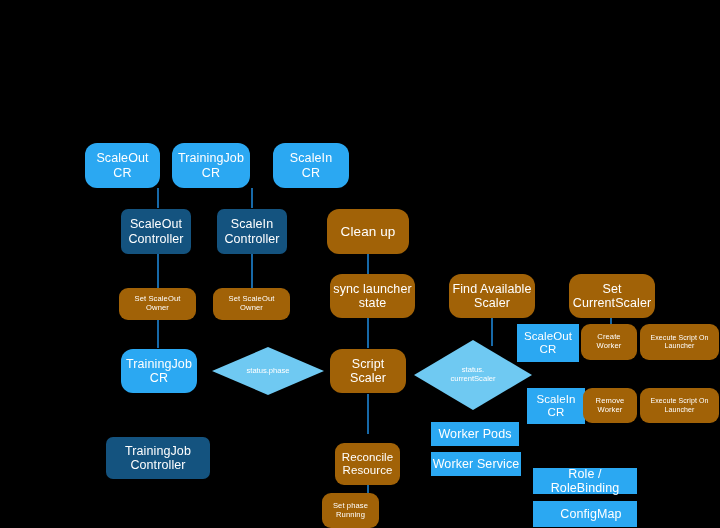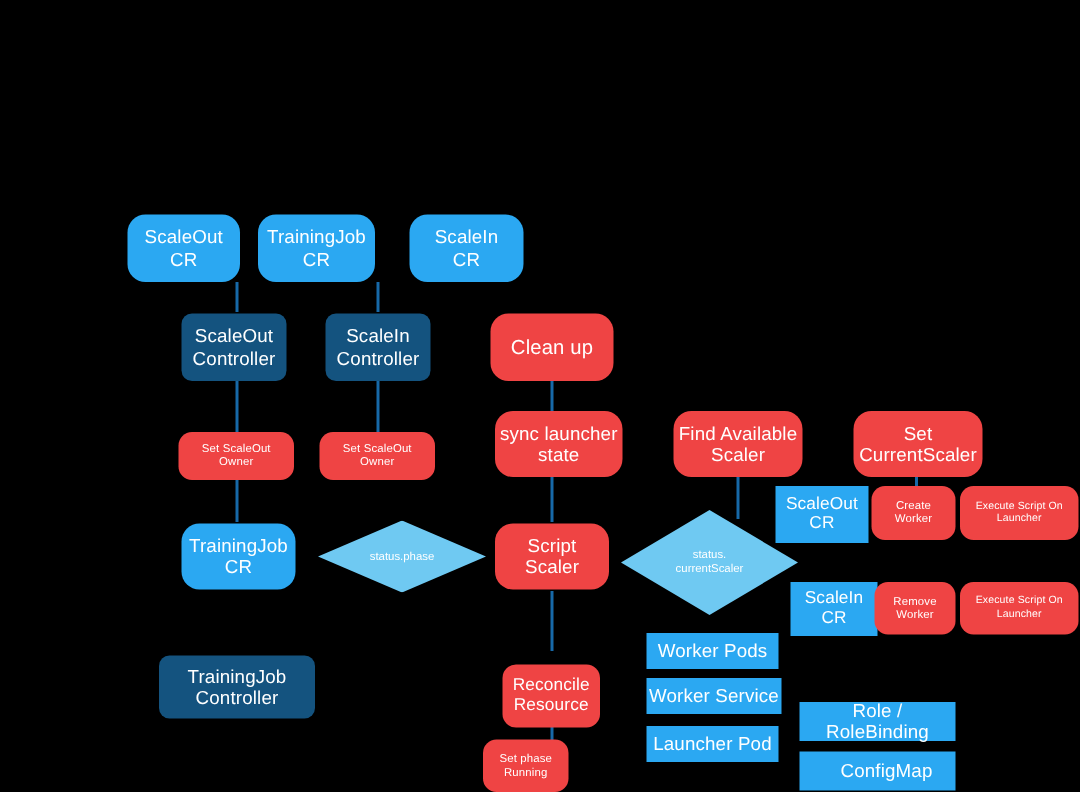--- a/index.html
+++ b/index.html
@@ -21,21 +21,21 @@
     display: flex;
     align-items: center;
     justify-content: center;
     text-align: center;
     color: #ffffff;
     line-height: 1.15;
     white-space: pre-line;
     letter-spacing: 0.1px;
   }
   .fill-bright { background: #2BA8F2; }
-  .fill-med    { background: #ef4444; }
+  .fill-med    { background: #a16207; }
   .fill-dark   { background: #14537F; }
 
   .r-lg  { border-radius: 12px; }
   .r-md  { border-radius: 9px; }
   .r-sm  { border-radius: 7px; }
   .r-none{ border-radius: 0; }
 
   .t-14 { font-size: 13.5px; }
   .t-13 { font-size: 12.5px; }
   .t-12 { font-size: 11.5px; }
@@ -156,21 +156,20 @@
   <div class="node fill-bright r-none t-13" style="left:431px; top:422px; width:88px; height:24px;">Worker Pods</div>
 
   <div class="node fill-dark r-sm t-13" style="left:106px; top:437px; width:104px; height:42px;">TrainingJob
 Controller</div>
 
   <div class="node fill-med r-md t-12" style="left:335px; top:443px; width:65px; height:42px;">Reconcile
 Resource</div>
 
   <div class="node fill-bright r-none t-13" style="left:431px; top:452px; width:90px; height:24px;">Worker Service</div>
 
-  <div class="node fill-bright r-none t-13" style="left:431px; top:484px; width:88px; height:24px;">Launcher Pod</div>
 
   <div class="node fill-bright r-none t-13" style="left:533px; top:468px; width:104px; height:26px;">Role / RoleBinding</div>
 
   <div class="node fill-med r-md t-8" style="left:322px; top:493px; width:57px; height:35px;">Set phase
 Running</div>
 
   <div class="node fill-bright r-none t-13" style="left:533px; top:501px; width:104px; height:26px;padding-left:12px;">ConfigMap</div>
 
 </div>
 

